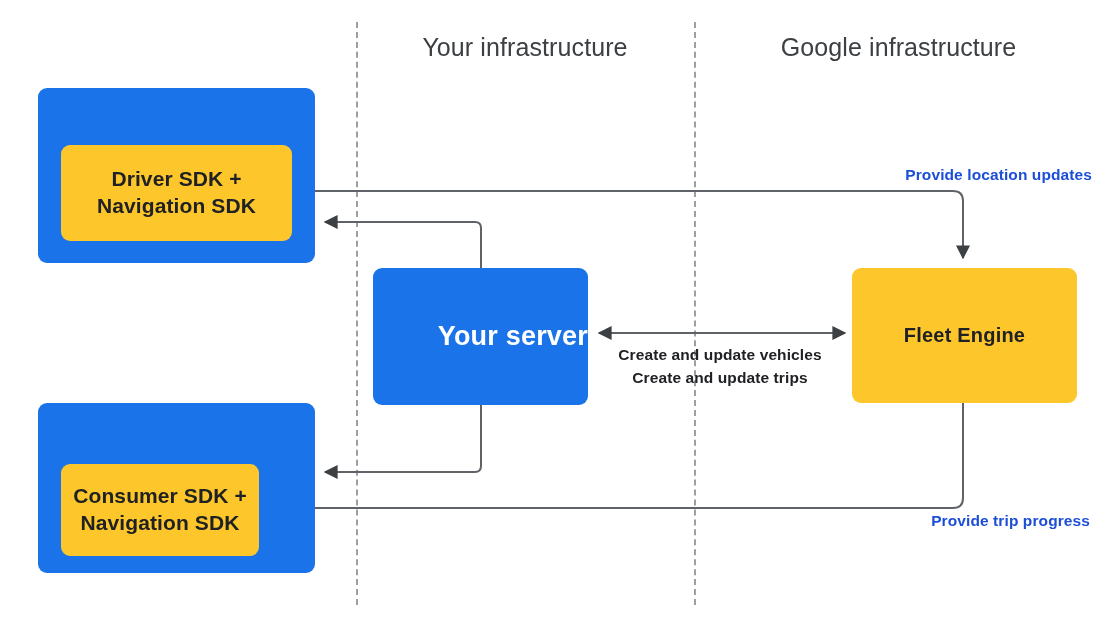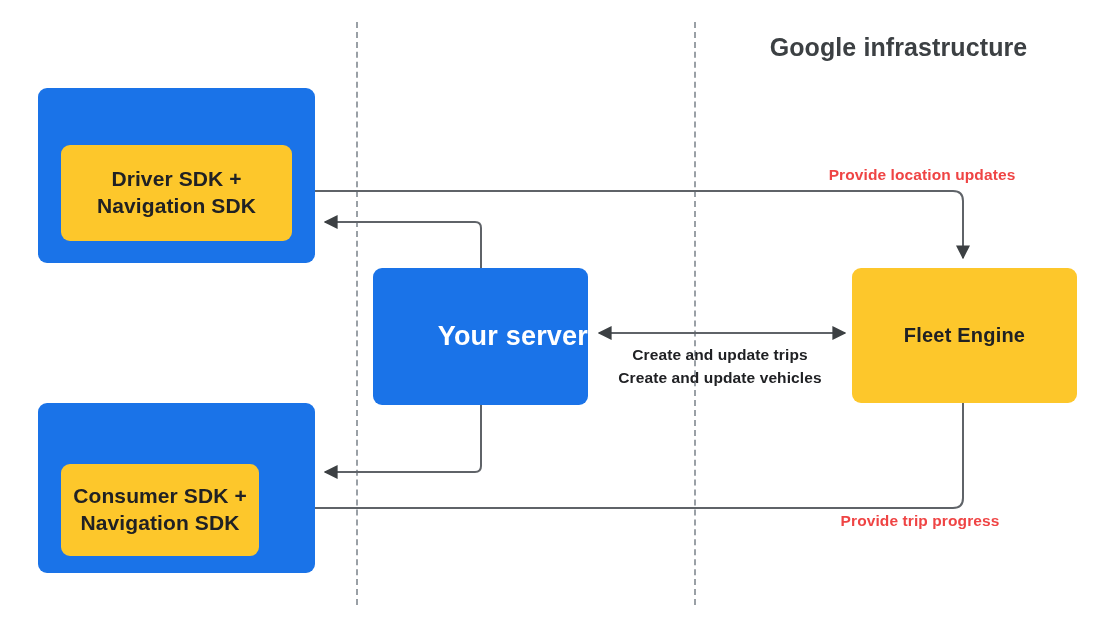--- a/index.html
+++ b/index.html
@@ -24,21 +24,21 @@
     position: absolute;
     font-size: 25px;
     font-weight: 400;
     color: #3c4043;
     white-space: nowrap;
     text-align: center;
     letter-spacing: 0.1px;
   }
   #hdr-applications { left: 0px;   top: 33px; width: 356px; }
   #hdr-your-infra   { left: 356px; top: 33px; width: 338px; }
-  #hdr-google-infra { left: 694px; top: 33px; width: 409px; font-weight: bold; }
+  #hdr-google-infra { left: 694px; top: 33px; width: 409px; }
 
   
   .divider {
     position: absolute;
     top: 22px;
     height: 583px;
     width: 0px;
     border-left: 2px dashed #9aa0a6;
   }
   #divider-left  { left: 356px; }
@@ -126,24 +126,24 @@
     font-weight: 700;
     letter-spacing: 0.2px;
     white-space: nowrap;
   }
 
   
   .edge-label {
     position: absolute;
     font-size: 15.5px;
     font-weight: 700;
-    color: #ef4444;
-    white-space: nowrap;
-    letter-spacing: 0.1px;
-    text-align: center;
+    color: #1d4ed8;
+    white-space: nowrap;
+    letter-spacing: 0.1px;
+    text-align: right;
   }
   #label-location-updates { left: 752px; top: 166px; width: 340px; }
   #label-trip-progress    { left: 750px; top: 512px; width: 340px; }
 
   #label-server-fleet {
     position: absolute;
     left: 588px;
     top: 344px;
     width: 264px;
     text-align: center;
@@ -156,20 +156,21 @@
     line-height: 1.48;
     white-space: nowrap;
     letter-spacing: 0.1px;
   }
 </style>
 </head>
 <body>
 
 <div id="diagram">
 
+  <div class="col-header" id="hdr-your-infra">Your infrastructure</div>
   <div class="col-header" id="hdr-google-infra">Google infrastructure</div>
 
   <div class="divider" id="divider-left"></div>
   <div class="divider" id="divider-right"></div>
 
   <svg id="connectors" viewBox="0 0 1103 635" width="1103" height="635">
     <defs>
       <marker id="arrow-end" viewBox="0 0 10 10" refX="9" refY="5" markerWidth="7" markerHeight="7" orient="auto-start-reverse">
         <path d="M 0 0 L 10 5 L 0 10 z" fill="#3c4043"></path>
       </marker>
@@ -211,17 +212,17 @@
 
   <div class="app-box yellow" id="box-fleet-engine">
     <span id="fleet-engine-label">Fleet Engine</span>
   </div>
 
   <div class="edge-label" id="label-location-updates">Provide location updates</div>
 
   <div class="edge-label" id="label-trip-progress">Provide trip progress</div>
 
   <div id="label-server-fleet">
+    <span class="line">Create and update vehicles</span>
     <span class="line">Create and update trips</span>
-    <span class="line">Create and update vehicles</span>
   </div>
 
 </div>
 
 </body></html>

